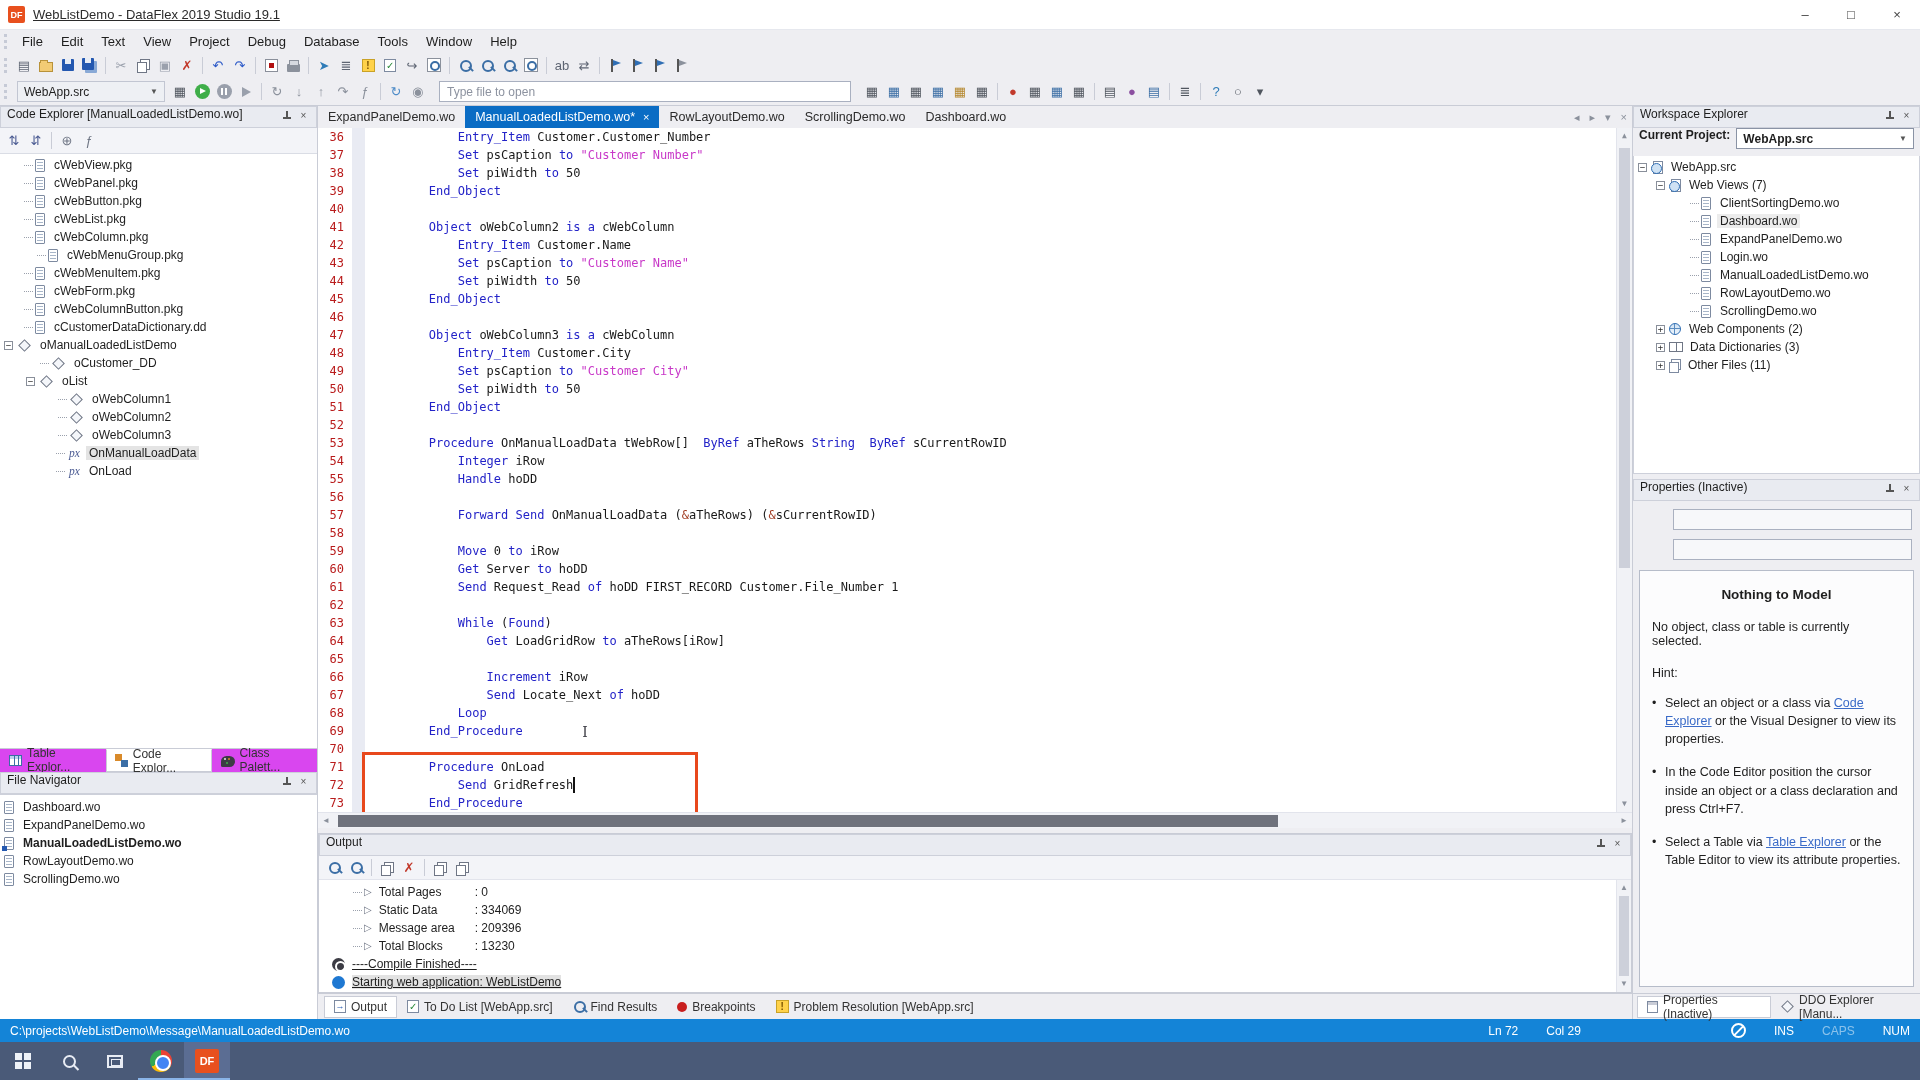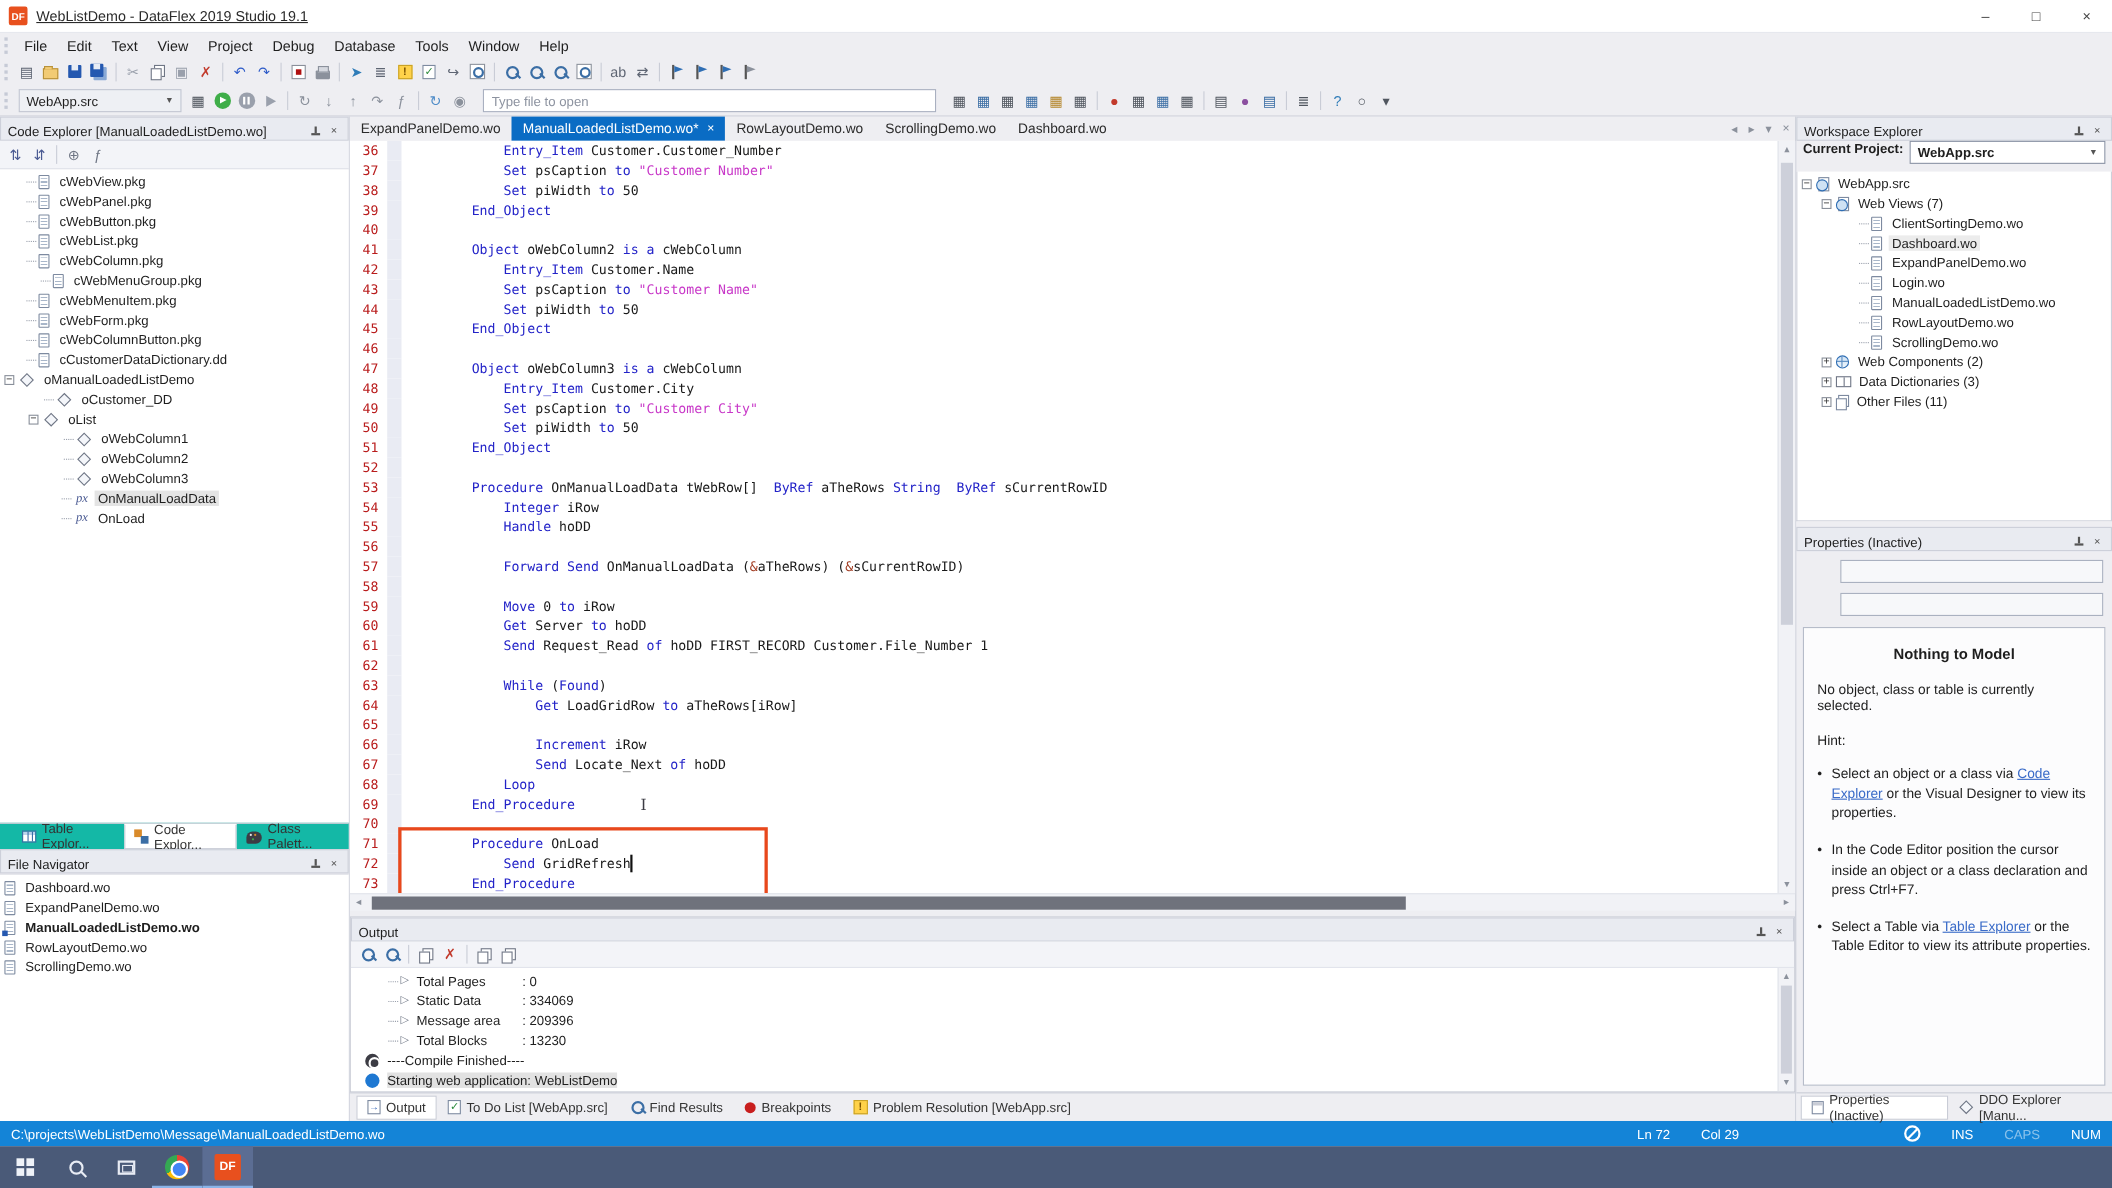--- a/index.html
+++ b/index.html
@@ -23,21 +23,21 @@
 .combo{display:flex;align-items:center;height:21px;border:1px solid #c2c6d2;background:#eef0f4;padding:0 6px;font-size:12px;}
 .combo .arr{margin-left:auto;font-size:8px;color:#555;padding-left:10px;}
 #proj-combo{width:148px;margin:0 4px;}
 .file-search{width:412px;height:21px;border:1px solid #a9b0c0;background:#fff;font-size:12px;padding:0 7px;color:#333;font-family:"Liberation Sans",sans-serif;margin:0 10px;}
 .file-search::placeholder{color:#8d93a0;}
 
 .main{display:flex;height:913px;}
 .leftcol{width:318px;display:flex;flex-direction:column;background:#eeeef2;border-right:1px solid #c9ccd6;}
 .centercol{flex:1;display:flex;flex-direction:column;min-width:0;}
 .rightcol{width:288px;display:flex;flex-direction:column;background:#eeeef2;border-left:1px solid #c9ccd6;}
-.panel-header{height:22px;background:#e9ebf1;border:1px solid #cdd0da;display:flex;align-items:flex-end;padding:0 4px 0 6px;font-size:12px;flex:none;}
+.panel-header{height:22px;background:#e9ebf1;border:1px solid #cdd0da;display:flex;align-items:flex-start;padding:0 4px 0 6px;font-size:12px;flex:none;}
 .ph-title{flex:1;white-space:nowrap;overflow:hidden;}
 .ph-btn{width:17px;height:16px;display:flex;align-items:center;justify-content:center;color:#555;font-size:10px;}
 .pin{position:relative;width:9px;height:11px;display:inline-block;}
 .pin::before{content:"";position:absolute;left:4px;top:1px;width:2px;height:6px;background:#555;}
 .pin::after{content:"";position:absolute;left:1px;top:7px;width:8px;height:2px;background:#555;}
 .ce-toolbar{height:26px;display:flex;align-items:center;background:#f3f4f8;border-bottom:1px solid #dadde5;padding-left:3px;flex:none;}
 .tree{background:#fff;overflow:hidden;padding-top:2px;}
 #ce-tree{flex:1;}
 #ws-tree{height:318px;border:1px solid #cdd0da;border-top:none;flex:none;}
 .trow{height:18px;display:flex;align-items:center;font-size:12px;white-space:nowrap;}
@@ -107,21 +107,21 @@
 .ci-code::before{content:"";position:absolute;left:0;top:0;width:7px;height:7px;background:#d98a2a;}
 .ci-code::after{content:"";position:absolute;right:0;bottom:0;width:7px;height:7px;background:#3b6ea5;}
 .ci-table{width:13px;height:11px;border:1px solid #3b6ea5;background:linear-gradient(#bcd4ec 0 3px,#fff 3px);margin-top:1px;}
 .ci-table::before{content:"";position:absolute;left:4px;top:0;bottom:0;width:1px;background:#3b6ea5;box-shadow:4px 0 0 #3b6ea5;}
 .ci-palette{width:14px;height:11px;background:#3c3c44;border-radius:7px 7px 7px 2px;margin-top:2px;}
 .ci-palette::before{content:"";position:absolute;left:3px;top:2px;width:2px;height:2px;border-radius:50%;background:#e8e8e8;box-shadow:4px 0 0 #d98a2a,2px 4px 0 #3fae49;}
 .ci-form{width:11px;height:12px;border:1px solid #7d8aa0;background:#fff;}
 .ci-form::before{content:"";position:absolute;left:0;right:0;top:0;height:3px;background:#c9ccd6;}
 .ci-cubesm{width:9px;height:9px;border:1px solid #6f7685;background:#f4f6fa;transform:rotate(45deg);margin:2px;}
 
-.side-tabs{height:24px;display:flex;align-items:stretch;background:#14b8a6;padding-left:11px;flex:none;border-top:1px solid #c9ccd6;}
+.side-tabs{height:24px;display:flex;align-items:stretch;background:#d946ef;padding-left:0;flex:none;border-top:1px solid #c9ccd6;}
 .stab{display:flex;align-items:center;gap:5px;padding:0 8px;font-size:12px;color:#333;border:1px solid transparent;border-top:none;}
 .stab.active{background:#fff;border-color:#c9ccd6;border-top:1px solid #fff;}
 #fn-list{height:225px;background:#fff;border-top:1px solid #cdd0da;padding-top:3px;flex:none;}
 #fn-list .trow{padding-left:10px;}
 
 .etabs{height:22px;display:flex;align-items:stretch;background:#eeeef2;flex:none;}
 .etab{display:flex;align-items:center;padding:0 10px;font-size:12.5px;color:#2b2b2b;}
 .etab.active{background:#0a6cc4;color:#fff;}
 .etab .close{margin-left:8px;font-size:11px;}
 .enav{margin-left:auto;display:flex;align-items:center;color:#8b919c;}
@@ -144,21 +144,21 @@
 .hscroll{height:16px;background:#f1f2f6;border-top:1px solid #e2e4ec;position:relative;flex:none;}
 .hs-arrow{position:absolute;top:0;width:16px;height:16px;color:#8b919c;font-size:8px;text-align:center;line-height:16px;}
 .hs-thumb{position:absolute;top:2px;left:20px;width:940px;height:12px;background:#6f727c;}
 .center-split{height:5px;background:#eeeef2;flex:none;}
 
 .output-panel{flex:1;display:flex;flex-direction:column;border:1px solid #c9ccd6;background:#fff;min-height:0;}
 .output-toolbar{height:24px;background:#f3f4f8;display:flex;align-items:center;padding-left:4px;border-bottom:1px solid #e2e4ec;flex:none;}
 .output-content{flex:1;position:relative;padding-top:3px;background:#fff;overflow:hidden;}
 .orow{height:18px;display:flex;align-items:center;font-size:12px;}
 .orow.node{padding-left:34px;}
-.orow.flat{padding-left:13px;}
+.orow.flat{padding-left:13px;text-decoration:underline;}
 .oicon{margin-right:7px;display:flex;align-items:center;}
 .olabel{width:96px;}
 .orow.selected .otext{background:#e2e2e2;}
 .bottom-tabs{height:26px;display:flex;align-items:center;background:#eeeef2;padding-left:6px;border-top:1px solid #c9ccd6;flex:none;}
 .btab{display:flex;align-items:center;gap:5px;height:22px;padding:0 9px;font-size:12px;color:#333;border:1px solid transparent;}
 .btab.active{background:#fff;border-color:#c9ccd6;}
 
 .cp-row{height:28px;display:flex;align-items:flex-start;padding:0 6px;font-size:12px;flex:none;font-weight:bold;}
 .cp-combo{flex:1;margin-left:6px;height:21px;background:#fff;border:1px solid #8a93a5;display:flex;align-items:center;padding:0 6px;}
 .cp-combo .arr{margin-left:auto;font-size:8px;color:#555;}

